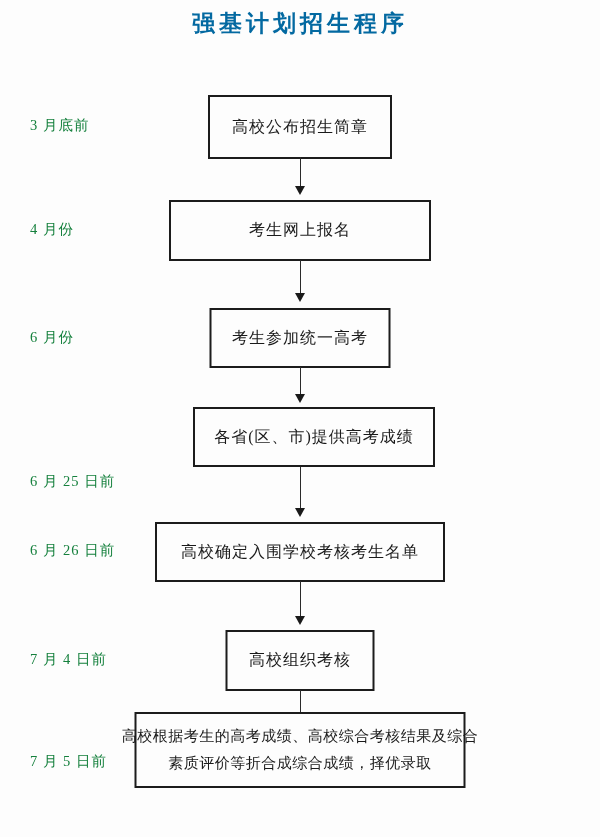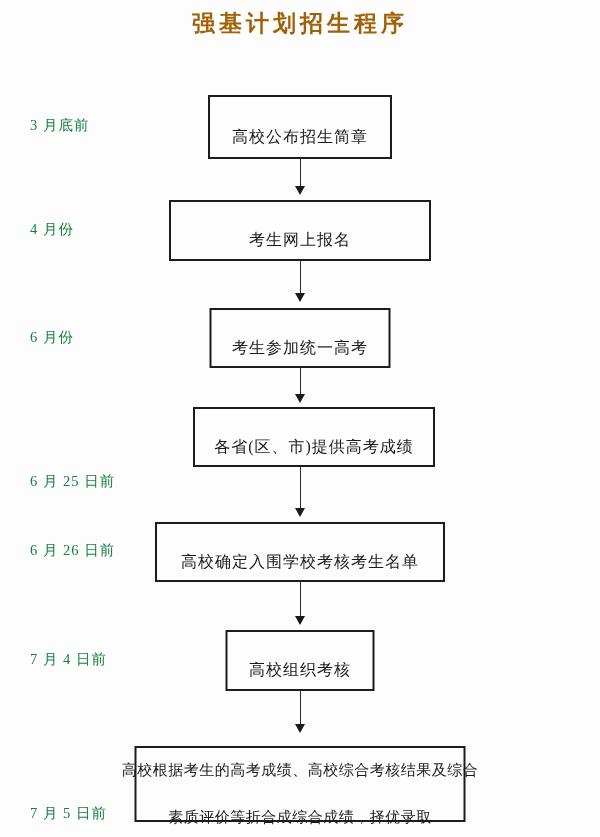--- a/index.html
+++ b/index.html
@@ -3,40 +3,40 @@
 <meta charset="utf-8">
 <style>
   html,body{margin:0;padding:0;background:#ffffff;}
   .canvas{
     position:relative;width:600px;height:837px;background:#fdfdfd;
     font-family:"Liberation Serif",serif;color:#1a1a1a;overflow:hidden;
   }
   .title{
     position:absolute;top:8px;left:0;width:100%;margin:0;
     text-align:center;font-family:"Liberation Sans",sans-serif;
-    font-size:23px;font-weight:700;letter-spacing:4px;color:#a16207;
+    font-size:23px;font-weight:700;letter-spacing:4px;color:#0369a1;
   }
   .time-label{
     position:absolute;left:30px;font-size:14.5px;color:#15803d;
     white-space:nowrap;letter-spacing:1px;
   }
   .box{
     position:absolute;left:50%;transform:translateX(-50%);
     border:2px solid #1c1c1c;background:#fdfdfd;
     display:flex;flex-direction:column;align-items:center;justify-content:center;
     font-size:16px;color:#1a1a1a;text-align:center;letter-spacing:1px;
   }
-  .box .line-text{white-space:nowrap;display:block;margin-top:20px;}
+  .box .line-text{white-space:nowrap;display:block;}
   .b1{top:95px;width:180px;height:60px;}
   .b2{top:200px;width:258px;height:57px;}
   .b3{top:308px;width:177px;height:56px;}
   .b4{top:407px;width:238px;height:56px;transform:translateX(calc(-50% + 14px));}
   .b5{top:522px;width:286px;height:56px;}
   .b6{top:630px;width:145px;height:57px;}
-  .b7{top:746px;width:327px;height:72px;font-size:15px;line-height:27px;letter-spacing:0.5px;}
+  .b7{top:712px;width:327px;height:72px;font-size:15px;line-height:27px;letter-spacing:0.5px;}
   .arrow{
     position:absolute;left:50%;transform:translateX(-50%);width:12px;
     display:flex;flex-direction:column;align-items:center;
   }
   .arrow .shaft{width:1px;flex:1;background:#2a2a2a;}
   .arrow .head{
     width:0;height:0;flex:0 0 auto;
     border-left:5px solid transparent;border-right:5px solid transparent;
     border-top:9px solid #1a1a1a;
   }
@@ -45,21 +45,21 @@
   .a3{top:367px;height:36px;}
   .a4{top:467px;height:50px;}
   .a5{top:581px;height:44px;}
   .a6{top:690px;height:43px;}
   .l1{top:116px;}
   .l2{top:220px;}
   .l3{top:328px;}
   .l4{top:426px;margin-top:46px;}
   .l5{top:541px;}
   .l6{top:650px;}
-  .l7{top:804px;}
+  .l7{top:752px;}
 </style>
 </head>
 <body>
 
 <div class="canvas">
 
   <h1 class="title">强基计划招生程序</h1>
 
   <div class="time-label l1">3 月底前</div>
   <div class="box b1">

